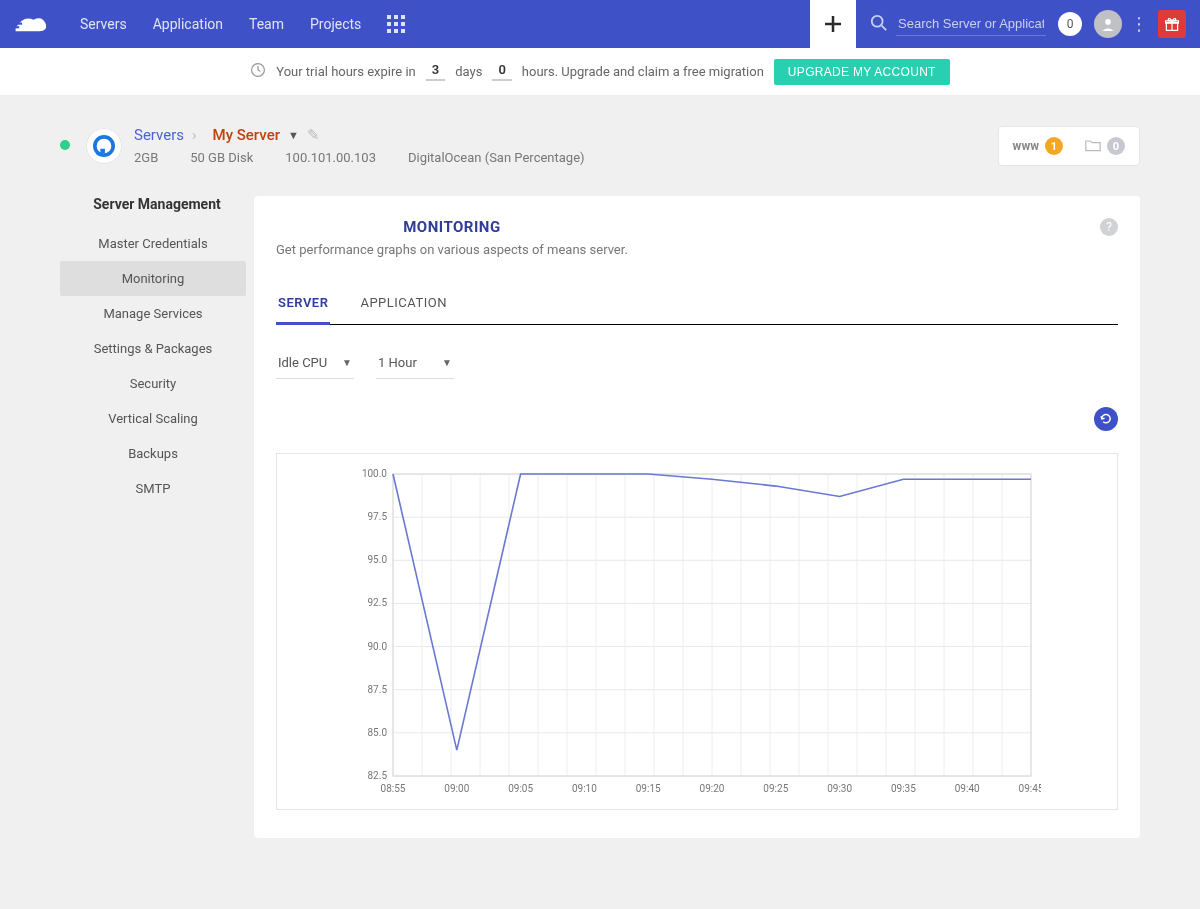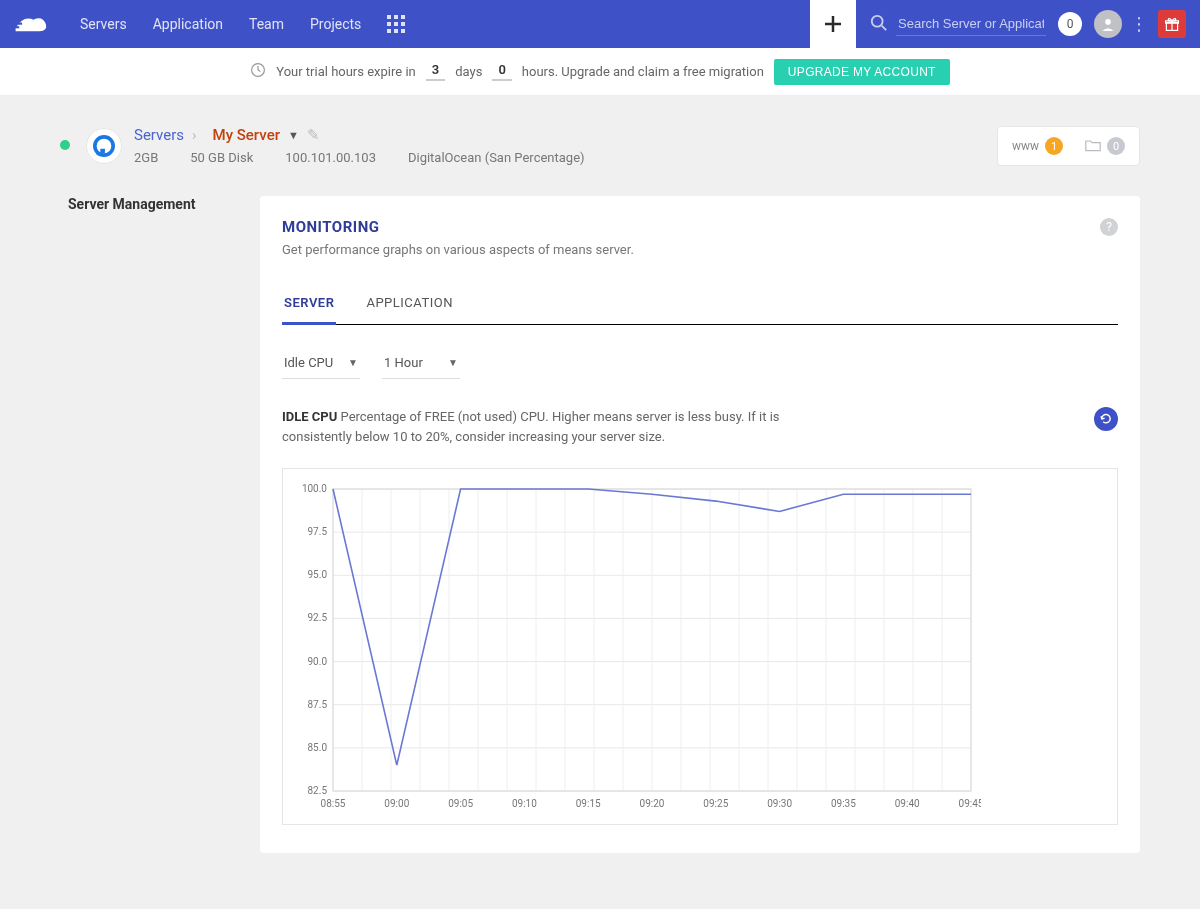--- a/index.html
+++ b/index.html
@@ -90,32 +90,32 @@
   .srv-text { }
   .breadcrumb { display:flex; align-items:center; gap:8px; font-size:15px; }
   .breadcrumb .bc-servers { color:#4a63d0; cursor:pointer; }
   .breadcrumb .chev { color:#bbb; }
   .breadcrumb .bc-name { color:#c2410c; font-weight:500;margin-left:8px; }
   .breadcrumb .caret { color:#555; font-size:11px; cursor:pointer; }
   .breadcrumb .pencil { color:#bbb; cursor:pointer; }
   .srv-meta { display:flex; gap:32px; color:#777; font-size:13px; margin-top:6px; }
   .head-right {
     margin-left:auto; background:#fff; border:1px solid #e6e6e6; border-radius:4px;
-    padding:10px 14px; display:flex; align-items:center; gap:22px;
+    padding:10px 14px; display:flex; align-items:center; gap:22px;font-weight:bold;
   }
   .www-chip { display:flex; align-items:center; gap:6px; color:#888; font-size:12px; cursor:pointer;}
   .pill-o { background:#f5a623; color:#fff; width:18px; height:18px; border-radius:50%;
             display:flex; align-items:center; justify-content:center; font-size:11px; }
   .pill-g { background:#c6c9cf; color:#fff; width:18px; height:18px; border-radius:50%;
             display:flex; align-items:center; justify-content:center; font-size:11px; }
   .folder-chip { display:flex; align-items:center; gap:6px; color:#aaa; cursor:pointer;}
   .folder-chip svg { width:16px; height:14px; fill:none; stroke:#b7bac0; }
 
   
-  .cols { display:flex; gap:14px; margin-top:30px; }
+  .cols { display:flex; gap:8px; margin-top:30px;text-align:center; }
   .sidebar { width:186px; }
   .sidebar h4 { font-size:14px; color:#333; font-weight:700; margin-bottom:14px; padding-left:8px;}
   .side-item {
     padding:10px 10px; color:#555; font-size:13px; border-radius:2px; cursor:pointer;
   }
   .side-item.active { background:#dedede; }
   .main {
     flex:1; background:#fff; border-radius:4px; padding:22px 22px 28px 22px;
   }
   .main-head { display:flex; align-items:flex-start; }
@@ -264,20 +264,30 @@
             </svg>
         </span>
         <span class="pill-g">0</span>
       </div>
     </div>
   </div>
 
   <div class="cols">
     <div class="sidebar">
       <h4>Server Management</h4>
+      <div id="sidebar-items">
+          <div class="side-item">Master Credentials</div>
+          <div class="side-item active">Monitoring</div>
+          <div class="side-item">Manage Services</div>
+          <div class="side-item">Settings &amp; Packages</div>
+          <div class="side-item">Security</div>
+          <div class="side-item">Vertical Scaling</div>
+          <div class="side-item">Backups</div>
+          <div class="side-item">SMTP</div>
+        </div>
     </div>
 
     <div class="main">
       <div class="main-head">
         <div>
           <h3>MONITORING</h3>
           <p>Get performance graphs on various aspects of means server.</p>
         </div>
         <div class="help-circle">?</div>
       </div>
@@ -292,23 +302,20 @@
           <span>Idle CPU</span>
           <span class="fcaret">▼</span>
         </div>
         <div class="filter">
           <span>1 Hour</span>
           <span class="fcaret">▼</span>
         </div>
       </div>
 
       <div class="desc-row">
-        <div class="desc-text">
-          <b>IDLE CPU</b><span> Percentage of FREE (not used) CPU. Higher means server is less busy. If it is consistently below 10 to 20%, consider increasing your server size.</span>
-        </div>
         <div class="refresh-btn">
           <svg viewBox="0 0 20 20" stroke-width="2">
               <path d="M4 10 A6 6 0 1 1 6 14"></path>
               <polyline points="3,6 4,10 8,9"></polyline>
             </svg>
         </div>
       </div>
 
       <div class="chart-box">
         <svg id="chart-svg" width="688" height="330">

